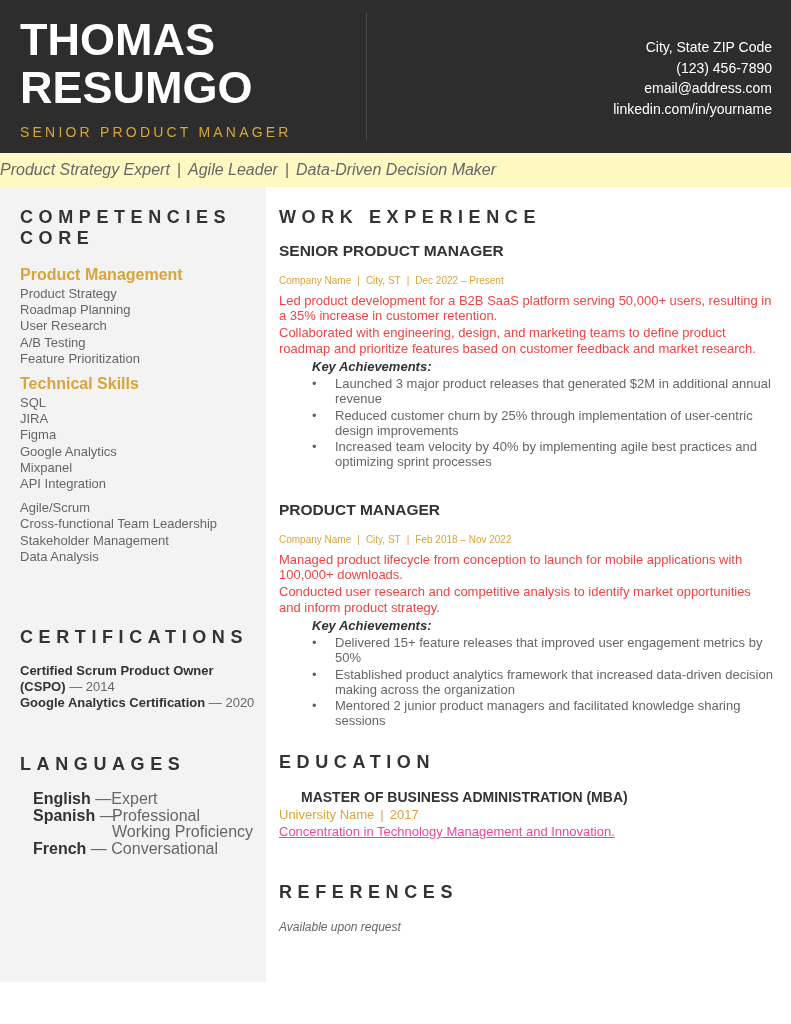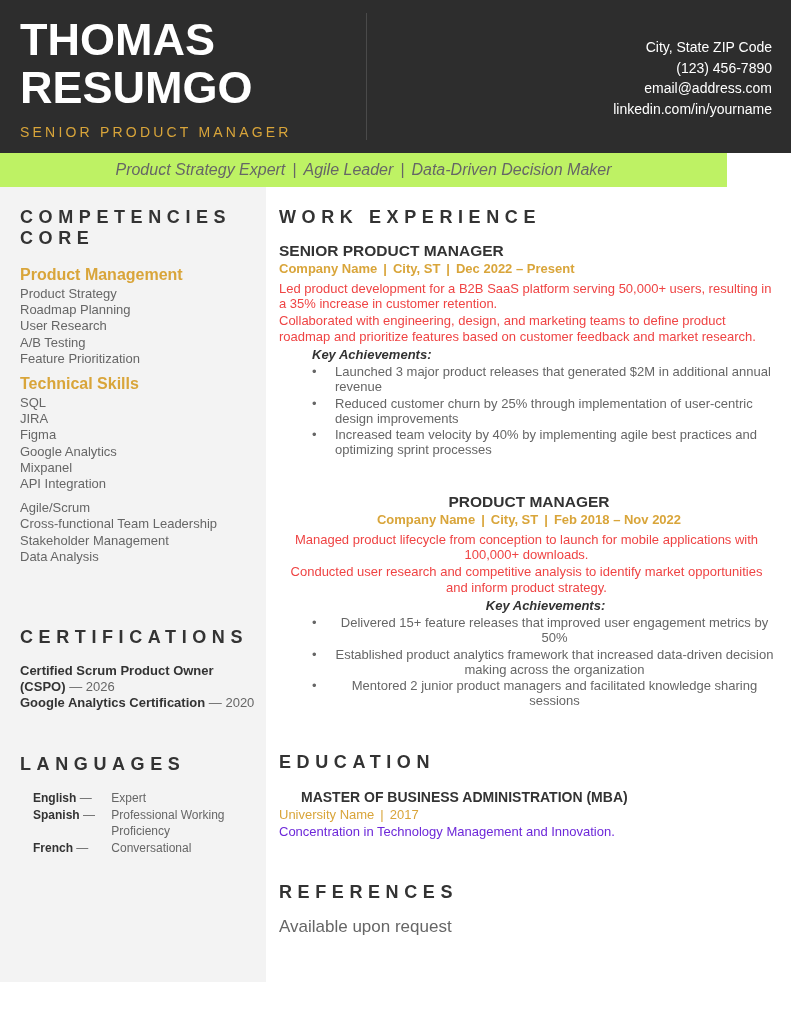--- a/index.html
+++ b/index.html
@@ -23,22 +23,22 @@
     position: absolute; left: 366px; top: 13px; width: 1px; height: 127px;
     background: #4a4a4a;
   }
   .contact {
     position: absolute; right: 19px; top: 37px; text-align: right;
     color: #ffffff; font-size: 14px; line-height: 20.5px;
   }
   .contact div { white-space: nowrap; }
 
   .tagline-band {
-    position: absolute; left: 0; top: 153px; width: 727px; height: 34px;
-    background: #bef264; text-align: center;
+    position: absolute; left: 0; top: 153px; width: 791px; height: 34px;
+    background: #fef9c3; text-align: left;
   }
   .tagline {
     display: inline-block; margin-top: 8px;
     font-style: italic; font-size: 16px; color: #666666; white-space: nowrap;
   }
   .tagline .sep { margin: 0 7px; }
 
   .sidebar {
     position: absolute; left: 0; top: 187px; width: 266px; height: 795px;
     background: #f3f3f3;
@@ -53,41 +53,41 @@
   }
   .sb-section { position: absolute; left: 20px; width: 240px; }
 
   .cat-title { color: #d9a53a; font-weight: bold; font-size: 16px; line-height: 17px; margin-bottom: 3px; }
   .cat-item { color: #666666; font-size: 13px; line-height: 16.2px; white-space: nowrap; }
 
   .cert { font-size: 13px; line-height: 16.2px; color: #333; }
   .cert b { font-weight: bold; }
   .cert .yr { color: #666; }
 
-  .lang-row { display: flex; font-size: 12px; line-height: 15.5px; margin-bottom: 1.5px; padding-left: 13px; }
+  .lang-row { display: flex; font-size: 16px; line-height: 15.5px; margin-bottom: 1.5px; padding-left: 13px; }
   .lang-name { width: 79px; font-weight: bold; color: #333; white-space: nowrap; }
   .lang-name .dash { font-weight: normal; color: #666; }
   .lang-level { color: #666; width: 150px; }
 
   .job { position: absolute; left: 0; width: 500px; }
   .job-role { font-weight: bold; font-size: 15.5px; color: #333; line-height: 18px; }
-  .job-meta { color: #d9a53a; font-size: 13px; line-height: 16px; margin-top: 1px; white-space: nowrap; font-weight: bold; }
+  .job-meta { color: #d9a53a; font-size: 10px; line-height: 16px; margin-top: 13px; white-space: nowrap; }
   .job-meta .sep { margin: 0 6px; }
   .job-desc { color: #ef4444; font-size: 13px; line-height: 15.2px; margin-top: 4px; width: 495px; }
   .ach-title { font-weight: bold; font-style: italic; font-size: 13px; color: #333; margin-left: 33px; margin-top: 3px; line-height: 15px; }
   .ach-list { list-style: none; margin-left: 33px; margin-top: 2px; }
   .ach-item { position: relative; padding-left: 23px; color: #666; font-size: 13px; line-height: 15.2px; margin-bottom: 1.3px; width: 462px; }
   .ach-item .bullet { position: absolute; left: 0; top: 0; color: #666; }
 
   .edu-degree { font-weight: bold; font-size: 14px; color: #333; line-height: 17px; padding-left: 22px; }
   .edu-meta { color: #d9a53a; font-size: 13px; line-height: 16px; margin-top: 1px; }
   .edu-meta .sep { margin: 0 6px; }
-  .edu-desc { color: #6d28d9; font-size: 13px; line-height: 16px; margin-top: 1px; }
-
-  .ref-text { color: #666; font-size: 17px; line-height: 16px; }
+  .edu-desc { color: #ec4899; font-size: 13px; line-height: 16px; margin-top: 1px; text-decoration: underline; }
+
+  .ref-text { font-style: italic; color: #666; font-size: 12px; line-height: 16px; }
 </style>
 </head>
 <body>
 
 <div class="header">
   <div class="name">
     <div>THOMAS</div>
     <div>RESUMGO</div>
   </div>
   <div class="job-title">SENIOR PRODUCT MANAGER</div>
@@ -140,21 +140,21 @@
       <div class="cat-item">Data Analysis</div>
     </div>
   </div>
 
   <div class="sb-section" style="top:440px;">
     <div class="section-title">CERTIFICATIONS</div>
     <div style="margin-top:15px;">
       <div class="cert">
         <b>Certified Scrum Product Owner (CSPO)</b>
         <span class="yr">—</span>
-        <span class="yr">2026</span>
+        <span class="yr">2014</span>
       </div>
       <div class="cert">
         <b>Google Analytics Certification</b>
         <span class="yr">—</span>
         <span class="yr">2020</span>
       </div>
     </div>
   </div>
 
   <div class="sb-section" style="top:567px;">
@@ -188,21 +188,21 @@
     <div class="job-desc">Led product development for a B2B SaaS platform serving 50,000+ users, resulting in a 35% increase in customer retention.</div>
     <div class="job-desc" style="margin-top:2px;">Collaborated with engineering, design, and marketing teams to define product roadmap and prioritize features based on customer feedback and market research.</div>
     <div class="ach-title">Key Achievements:</div>
     <ul class="ach-list">
       <li class="ach-item"><span class="bullet">•</span><span>Launched 3 major product releases that generated $2M in additional annual revenue</span></li>
       <li class="ach-item"><span class="bullet">•</span><span>Reduced customer churn by 25% through implementation of user-centric design improvements</span></li>
       <li class="ach-item"><span class="bullet">•</span><span>Increased team velocity by 40% by implementing agile best practices and optimizing sprint processes</span></li>
     </ul>
   </div>
 
-  <div class="job" style="top:306px;text-align:center;">
+  <div class="job" style="top:314px;">
     <div class="job-role">PRODUCT MANAGER</div>
     <div class="job-meta">
       <span>Company Name</span><span class="sep">|</span><span>City, ST</span><span class="sep">|</span><span>Feb 2018 – Nov 2022</span>
     </div>
     <div class="job-desc">Managed product lifecycle from conception to launch for mobile applications with 100,000+ downloads.</div>
     <div class="job-desc" style="margin-top:2px;">Conducted user research and competitive analysis to identify market opportunities and inform product strategy.</div>
     <div class="ach-title">Key Achievements:</div>
     <ul class="ach-list">
       <li class="ach-item"><span class="bullet">•</span><span>Delivered 15+ feature releases that improved user engagement metrics by 50%</span></li>
       <li class="ach-item"><span class="bullet">•</span><span>Established product analytics framework that increased data-driven decision making across the organization</span></li>

